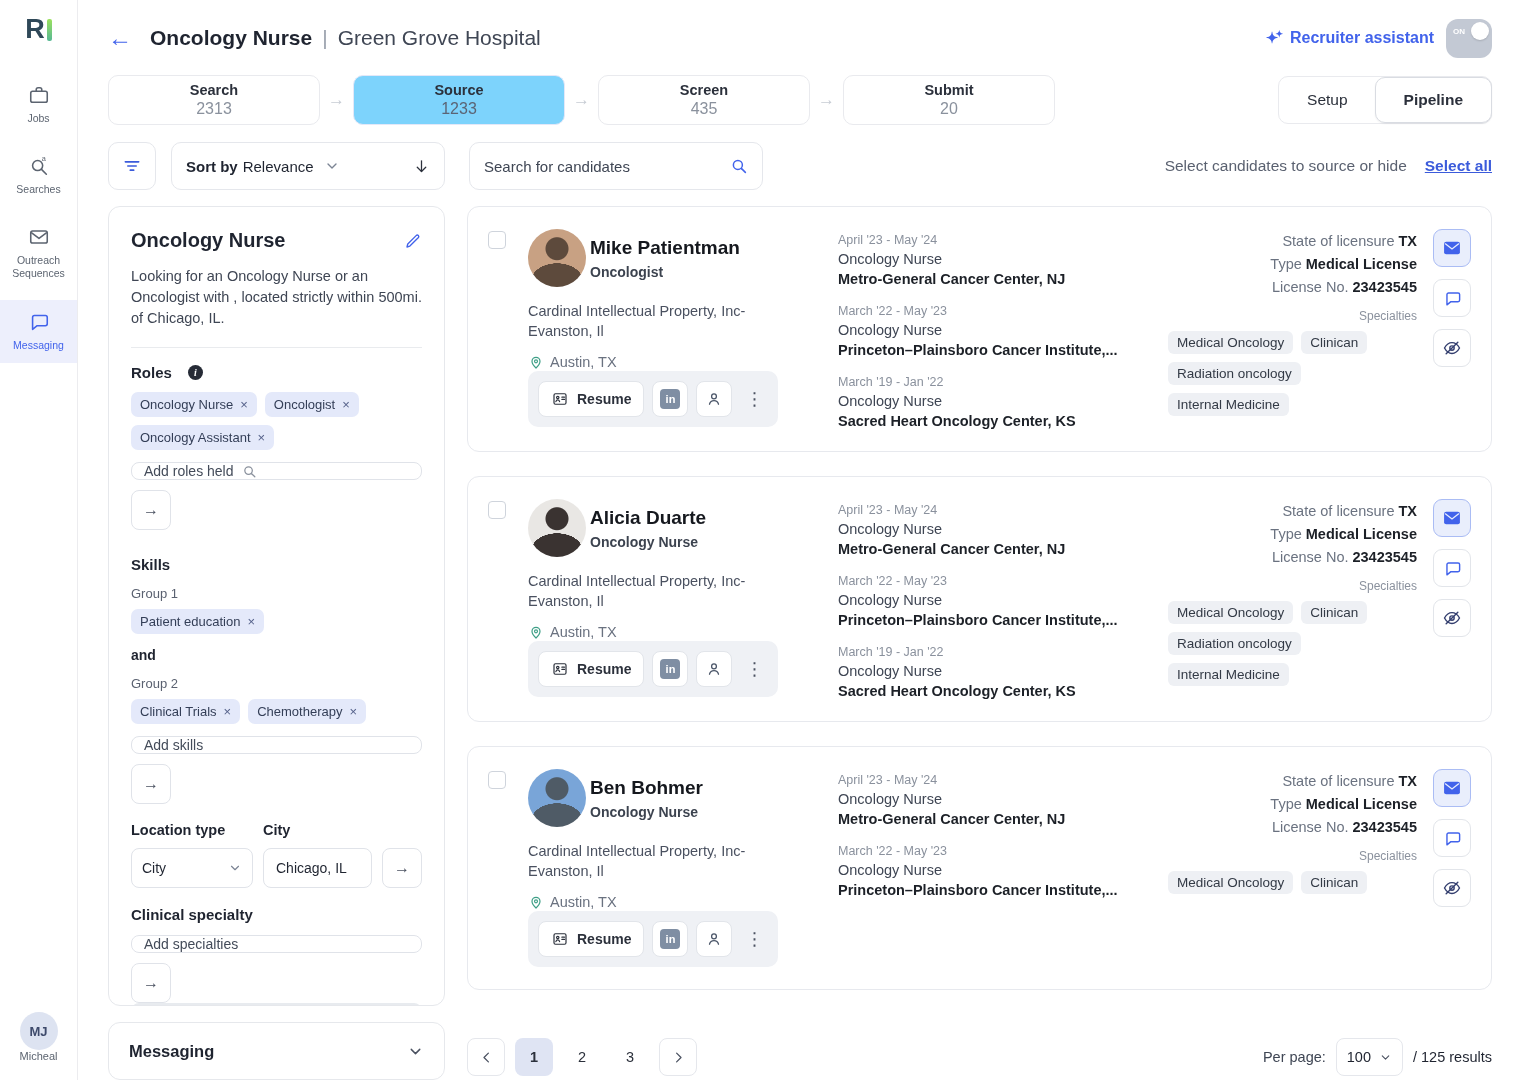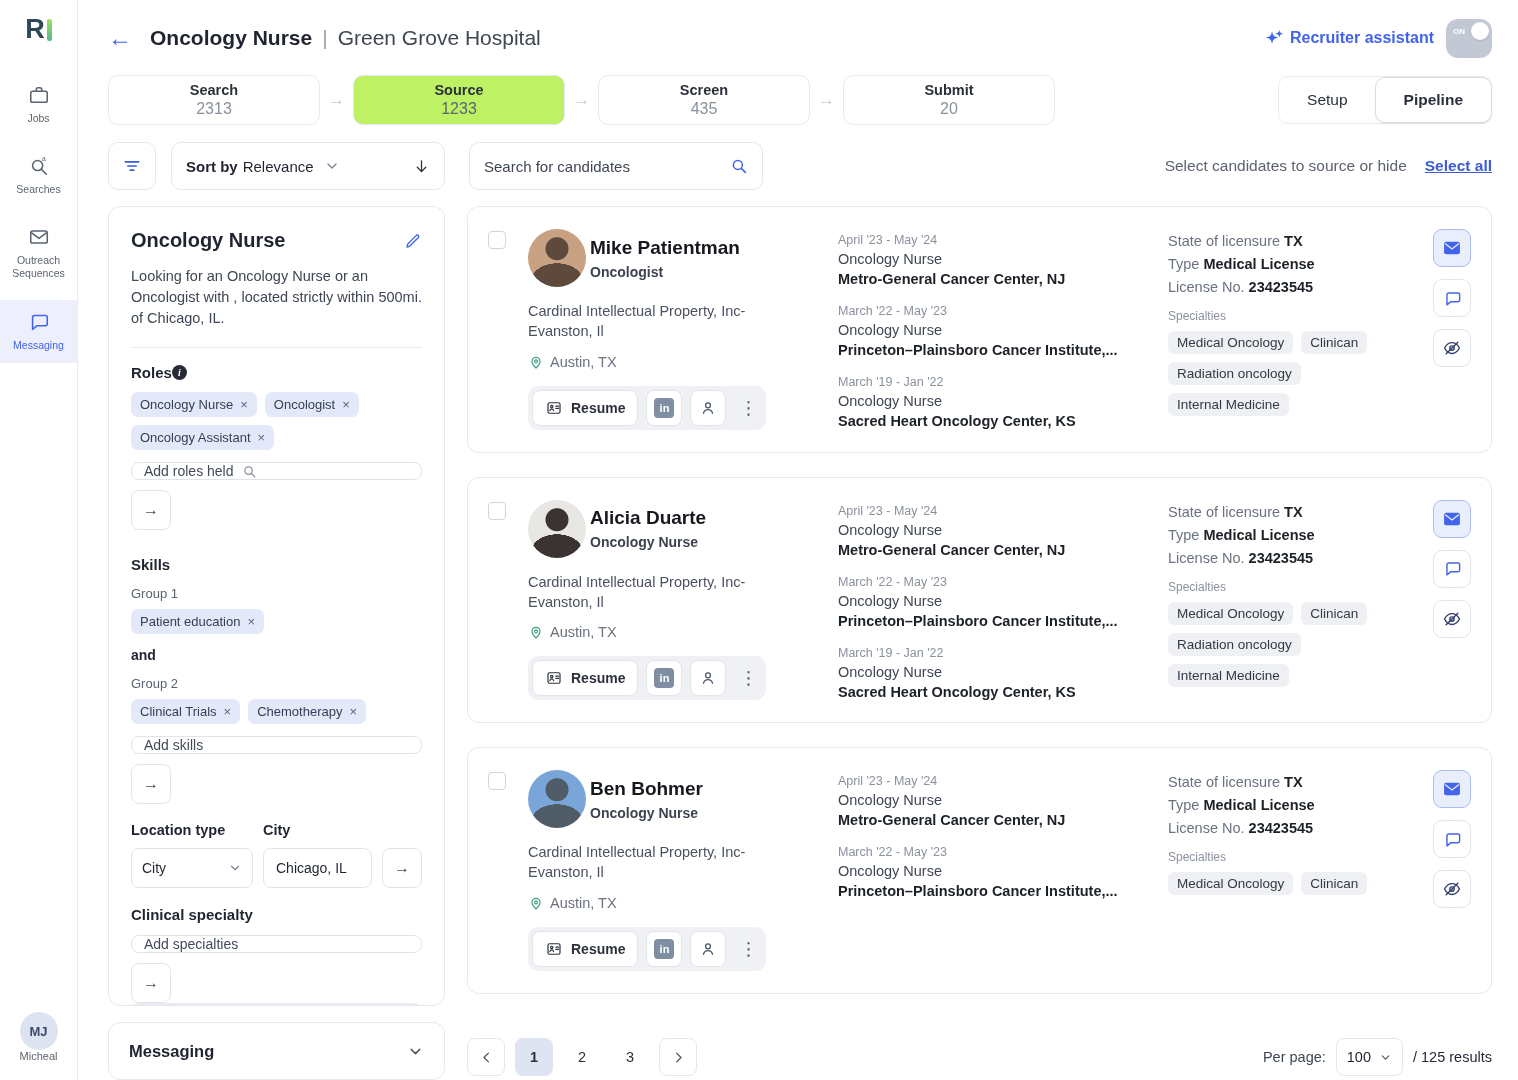--- a/index.html
+++ b/index.html
@@ -28,21 +28,21 @@
   .page-subtitle { font-size:21px; color:#3f4654; }
   .topbar-right { margin-left:auto; display:flex; align-items:center; gap:12px; }
   .assistant { display:flex; align-items:center; gap:7px; color:#4263eb; font-size:16px; font-weight:bold; cursor:pointer; }
   .sparkle { font-size:15px; } .sparkle-sm { font-size:9px; vertical-align:super; margin-left:-3px; }
   .toggle { width:46px; height:39px; border-radius:12px; background:#c3c9d4; position:relative; cursor:pointer; flex:none; }
   .toggle-knob { position:absolute; right:3px; top:3px; width:18px; height:18px; border-radius:50%; background:#fff; box-shadow:0 1px 2px rgba(0,0,0,.15); }
   .toggle-label { position:absolute; left:7px; top:8px; font-size:8px; color:#fff; font-weight:bold; }
 
   .stages-row { height:64px; display:flex; align-items:center; padding:8px 26px 0 30px; }
   .stage { width:212px; height:50px; border:1px solid #e9eaee; border-radius:10px; background:#fff; display:flex; flex-direction:column; align-items:center; justify-content:center; gap:2px; cursor:pointer; }
-  .stage.active { background:#bef264; border-color:#e3e8f8; }
+  .stage.active { background:#7dd3fc; border-color:#e3e8f8; }
   .stage-label { font-size:14.5px; font-weight:bold; color:#2b303b; }
   .stage-count { font-size:16px; color:#8a919d; }
   .stage.active .stage-count { color:#5b6475; }
   .stage-arrow { color:#c7ccd4; font-size:17px; margin:0 8px; }
   .view-switch { margin-left:auto; display:flex; align-items:center; border:1px solid #e9eaee; border-radius:10px; height:48px; background:#fff; }
   .view-seg { padding:0 28px; height:100%; display:flex; align-items:center; font-size:15.5px; color:#2b303b; cursor:pointer; border-radius:10px; }
   .view-seg.active { border:1px solid #d9dce2; font-weight:bold; margin:-1px; background:#fff; box-shadow:0 1px 2px rgba(20,24,40,.06); }
 
   .toolbar { height:62px; display:flex; align-items:center; padding:14px 26px 0 30px; }
   .icon-btn-lg { width:48px; height:48px; border:1px solid #e5e7ec; border-radius:10px; background:#fff; display:flex; align-items:center; justify-content:center; cursor:pointer; flex:none; }
@@ -57,21 +57,21 @@
 
   .content { flex:1; min-height:0; display:flex; gap:22px; padding:16px 26px 0 30px; overflow:hidden; }
 
   
   .left-col { width:337px; flex:none; display:flex; flex-direction:column; overflow:hidden; }
   .search-panel { height:800px; flex:none; border:1px solid #e6e8ec; border-radius:12px; background:#fff; padding:22px; display:flex; flex-direction:column; overflow:hidden; }
   .panel-title-row { display:flex; align-items:center; justify-content:space-between; }
   .panel-title { font-size:20px; font-weight:bold; }
   .panel-desc { margin-top:14px; font-size:14.5px; line-height:1.45; color:#3f4654; }
   .panel-divider { border-top:1px solid #e9ebee; margin:18px 0 16px; }
-  .section-label { font-size:15px; font-weight:bold; display:flex; align-items:center; gap:0; }
+  .section-label { font-size:15px; font-weight:bold; display:flex; align-items:center; gap:16px; }
   .info-dot { width:15px; height:15px; border-radius:50%; background:#262b36; color:#fff; font-size:10px; font-style:italic; font-family:"Liberation Serif", serif; display:inline-flex; align-items:center; justify-content:center; }
   .chips { display:flex; flex-wrap:wrap; gap:8px; margin-top:11px; }
   .chip { background:#e4e9fa; border-radius:7px; padding:5px 9px; font-size:13px; color:#333e57; display:inline-flex; align-items:center; gap:7px; cursor:pointer; }
   .chip-x { color:#55618a; font-size:13px; }
   .add-row { display:flex; gap:10px; margin-top:12px;flex-direction:column; }
   .add-input { flex:1; height:40px; border:1px solid #e0e3e9; border-radius:8px; display:flex; align-items:center; padding:0 12px; gap:8px; background:#fff; cursor:text; }
   .add-input input { border:none; outline:none; width:100%; font-size:14px; color:#1f2430; font-family:inherit; background:transparent; }
   .add-input input::placeholder { color:#434b59; }
   .fake-placeholder { font-size:14px; color:#434b59; }
   .square-btn { width:40px; height:40px; flex:none; border:1px solid #e0e3e9; border-radius:8px; background:#fff; display:flex; align-items:center; justify-content:center; font-size:16px; color:#4a5160; cursor:pointer; }
@@ -90,30 +90,30 @@
   .right-col { flex:1; min-width:0; display:flex; flex-direction:column; overflow:hidden; }
   .candidate-list { flex:1; min-height:0; display:flex; flex-direction:column; gap:24px; overflow:hidden; }
   .card { flex:none; border:1px solid #e7e9ee; border-radius:12px; background:#fff; padding:22px 20px; display:grid; grid-template-columns:26px 296px 316px 1fr 40px; column-gap:14px; }
   .checkbox { appearance:none; -webkit-appearance:none; width:18px; height:18px; border:1.5px solid #cfd4dc; border-radius:4px; background:#fff; cursor:pointer; margin-top:2px; }
   .profile-header { display:flex; gap:4px; align-items:center; }
   .avatar { width:58px; height:58px; border-radius:50%; flex:none; background:#ccc; }
   .cand-name { font-size:19px; font-weight:bold; color:#15181e; }
   .cand-title { font-size:14px; font-weight:bold; color:#3c434f; margin-top:5px; }
   .company { margin-top:14px; font-size:14.5px; color:#4a5160; line-height:1.4; max-width:252px; }
   .location { margin-top:12px; display:flex; align-items:center; gap:6px; font-size:14.5px; color:#6a7280; }
-  .actions-bar { margin-top:16px; background:#eff1f5; border-radius:10px; padding:4px; display:flex; align-items:center; gap:8px; width:fit-content; }
+  .actions-bar { margin-top:1px; background:#eff1f5; border-radius:10px; padding:10px; display:flex; align-items:center; gap:8px; width:fit-content; }
   .resume-btn { height:36px; background:#fff; border:1px solid #e2e5ea; border-radius:8px; display:flex; align-items:center; gap:8px; padding:0 12px; font-size:14px; font-weight:bold; color:#2b303b; cursor:pointer; font-family:inherit; }
   .mini-btn { width:36px; height:36px; background:#fff; border:1px solid #e2e5ea; border-radius:8px; display:flex; align-items:center; justify-content:center; cursor:pointer; }
   .in-badge { width:20px; height:20px; border-radius:4px; background:#7f8ea3; color:#fff; font-size:11px; font-weight:bold; display:flex; align-items:center; justify-content:center; }
   .dots-btn { border:none; background:transparent; font-size:18px; color:#4a5160; width:28px; height:36px; cursor:pointer; font-family:inherit; }
   .exp-col { display:flex; flex-direction:column; gap:17px; padding-top:4px; }
   .exp-dates { font-size:12.5px; color:#8a919d; }
   .exp-role { font-size:14.5px; color:#3f4654; margin-top:4px; }
   .exp-org { font-size:14.5px; font-weight:bold; color:#1c2027; margin-top:4px; }
-  .lic-col { padding-top:4px; min-width:0; }
+  .lic-col { padding-top:4px; min-width:0;text-align:right; }
   .lic-row { font-size:14.5px; color:#6a7280; margin-bottom:7px; }
   .lic-row b { color:#1c2027; margin-left:4px; }
   .spec-label { margin-top:14px; font-size:12px; color:#8a919d; }
   .spec-chips { display:flex; flex-wrap:wrap; gap:8px; margin-top:8px; }
   .spec-chip { background:#eef0f4; border-radius:6px; padding:4px 9px; font-size:13.5px; color:#333a46; white-space:nowrap; cursor:default; }
   .card-actions { display:flex; flex-direction:column; gap:12px; align-items:flex-end; }
   .action-btn { width:38px; height:38px; border-radius:9px; background:#fff; border:1px solid #e2e5ea; display:flex; align-items:center; justify-content:center; cursor:pointer; }
   .action-btn.primary { background:#e9eefc; border-color:#aabcf4; }
 
   

